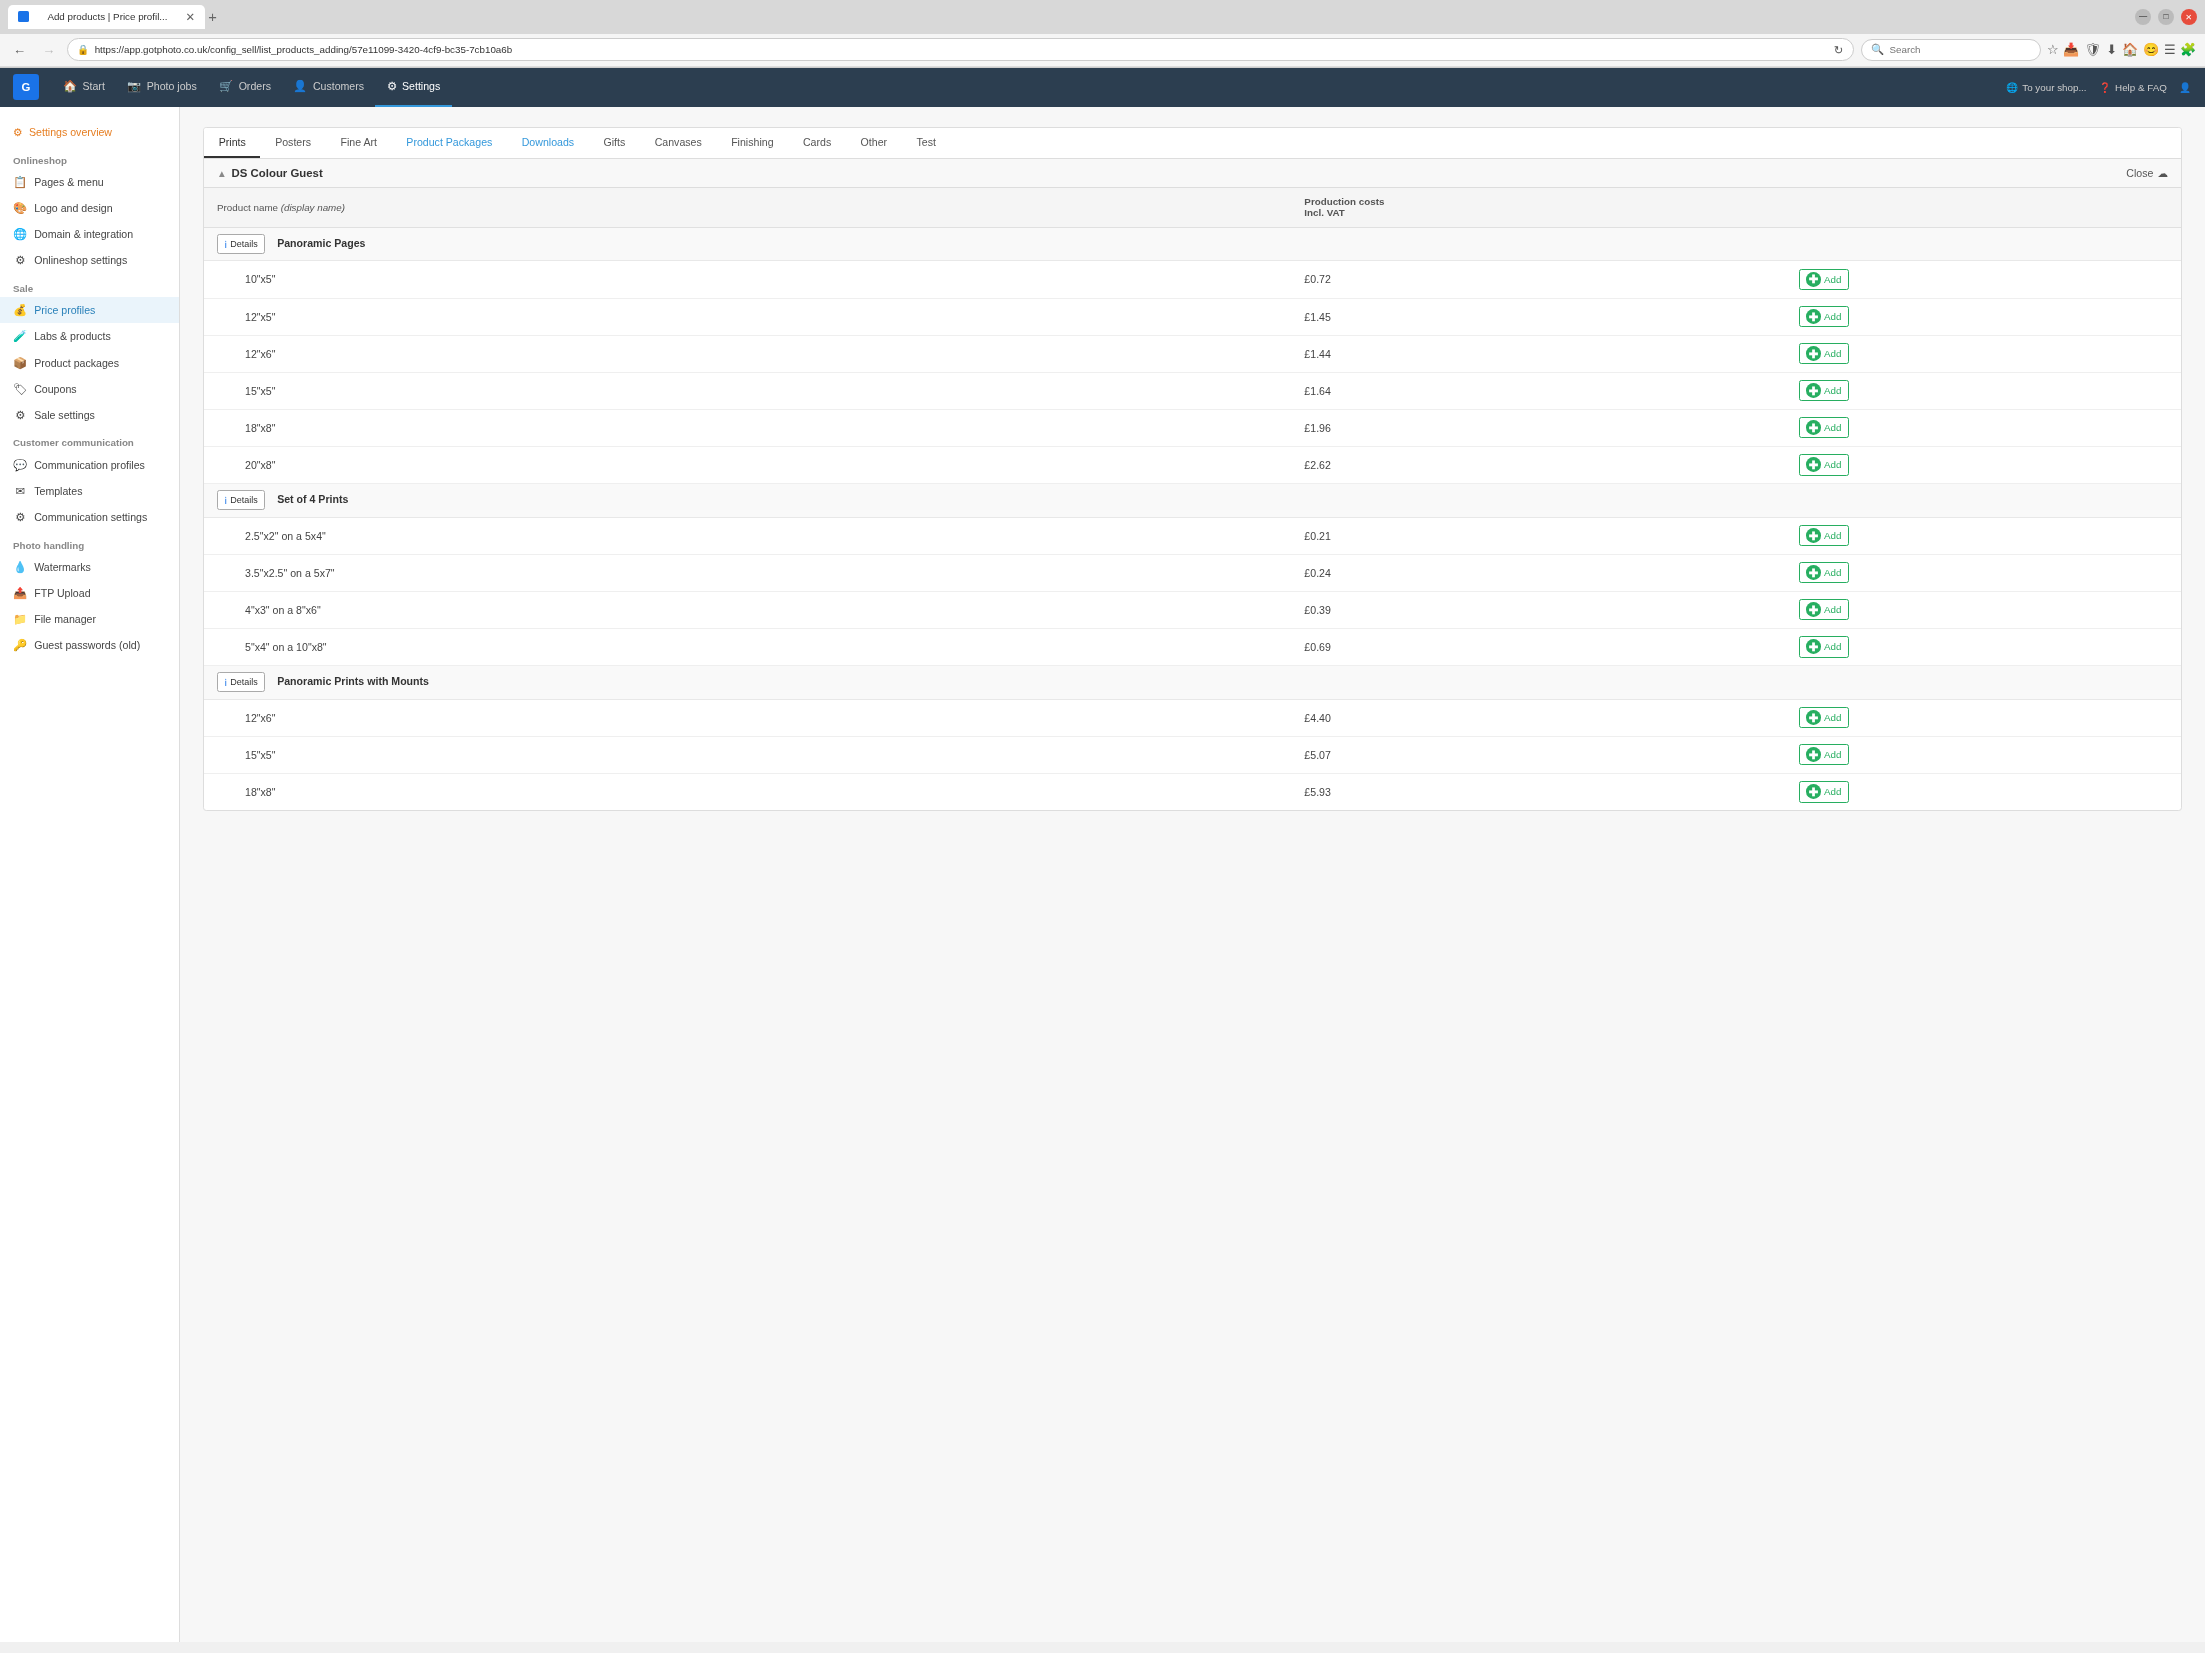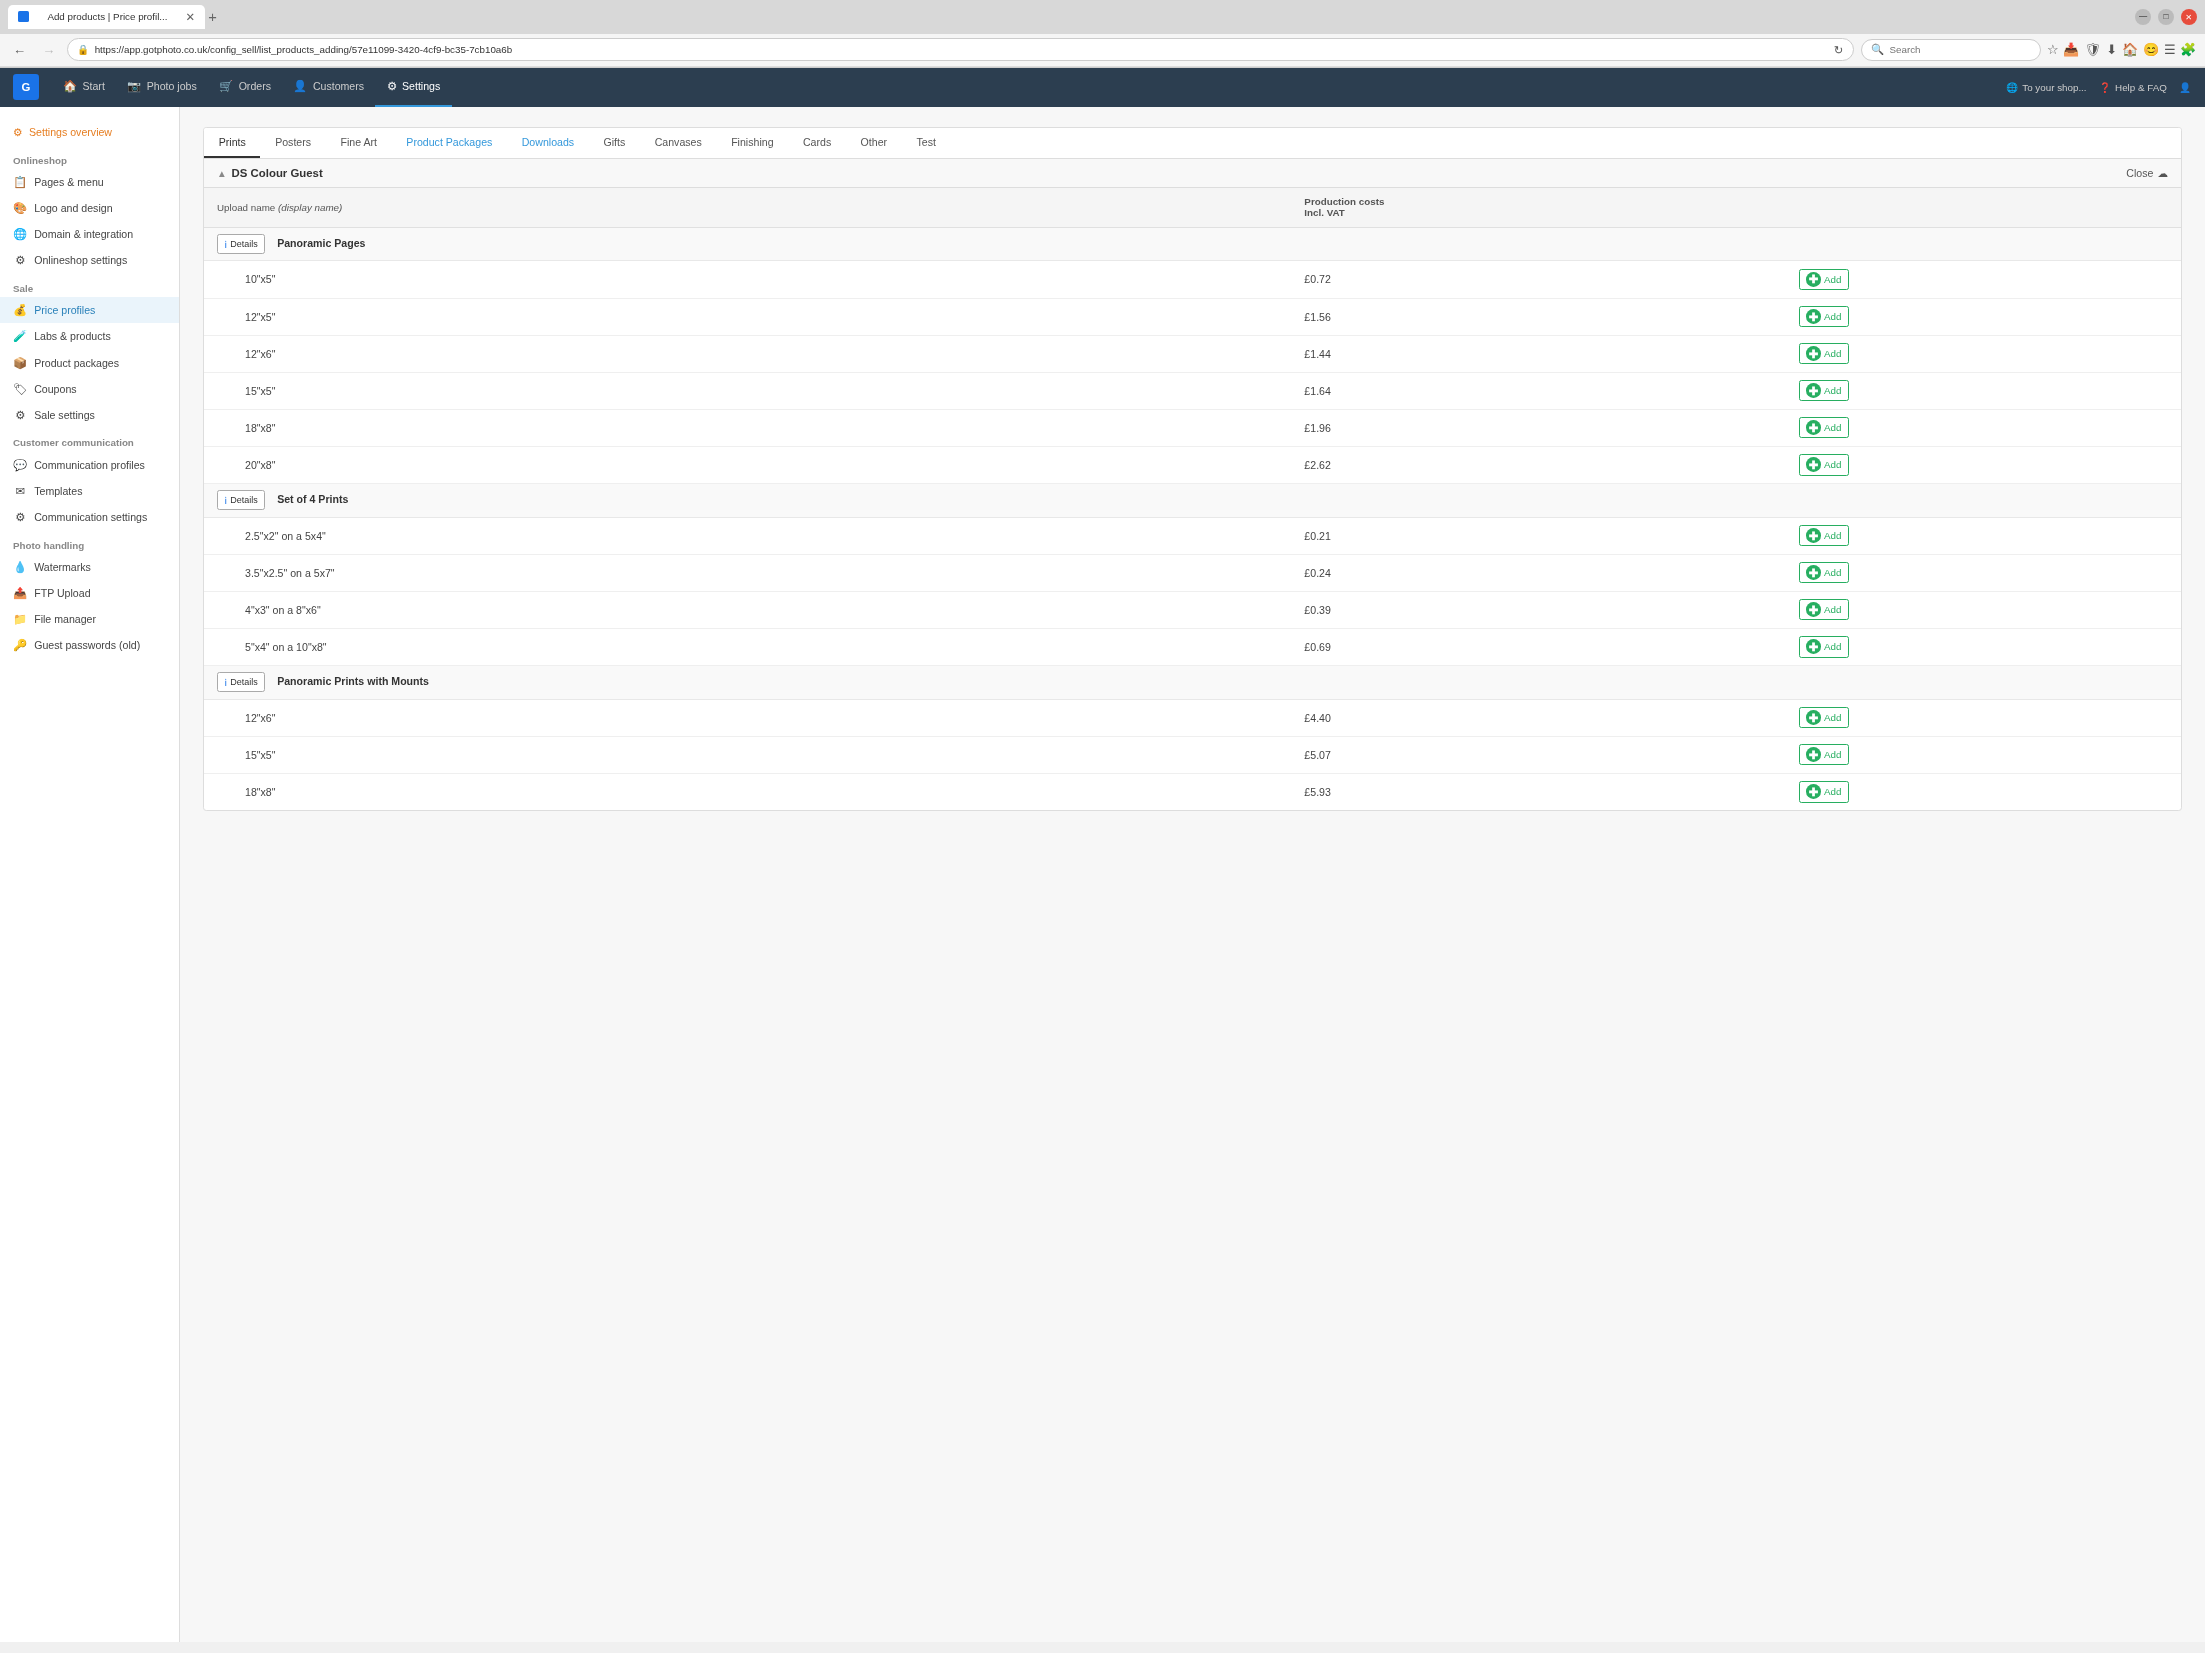--- a/index.html
+++ b/index.html
@@ -271,21 +271,21 @@
         <div class="close-link">
           <span>Close</span>
           <span>☁</span>
         </div>
       </div>
 
       <table class="product-table">
         <thead class="product-table-header">
           <tr>
             <th class="col-name">
-              <span>Upload name</span>
+              <span>Product name</span>
               <em>(display name)</em>
             </th>
             <th class="col-cost cost-col">
               <div>Production costs</div>
               <div class="cost-sub">Incl. VAT</div>
             </th>
             <th class="col-action"></th>
           </tr>
         </thead>
         <tbody id="product-table-body">
@@ -304,21 +304,21 @@
         <td class="product-cost">£0.72</td>
         <td class="col-action">
           <button class="add-btn-border">
             <span class="add-btn-icon">✚</span>
             <span>Add</span>
           </button>
         </td>
       </tr>
             <tr class="product-row">
         <td class="product-name-cell">12"x5"</td>
-        <td class="product-cost">£1.56</td>
+        <td class="product-cost">£1.45</td>
         <td class="col-action">
           <button class="add-btn-border">
             <span class="add-btn-icon">✚</span>
             <span>Add</span>
           </button>
         </td>
       </tr>
             <tr class="product-row">
         <td class="product-name-cell">12"x6"</td>
         <td class="product-cost">£1.44</td>

